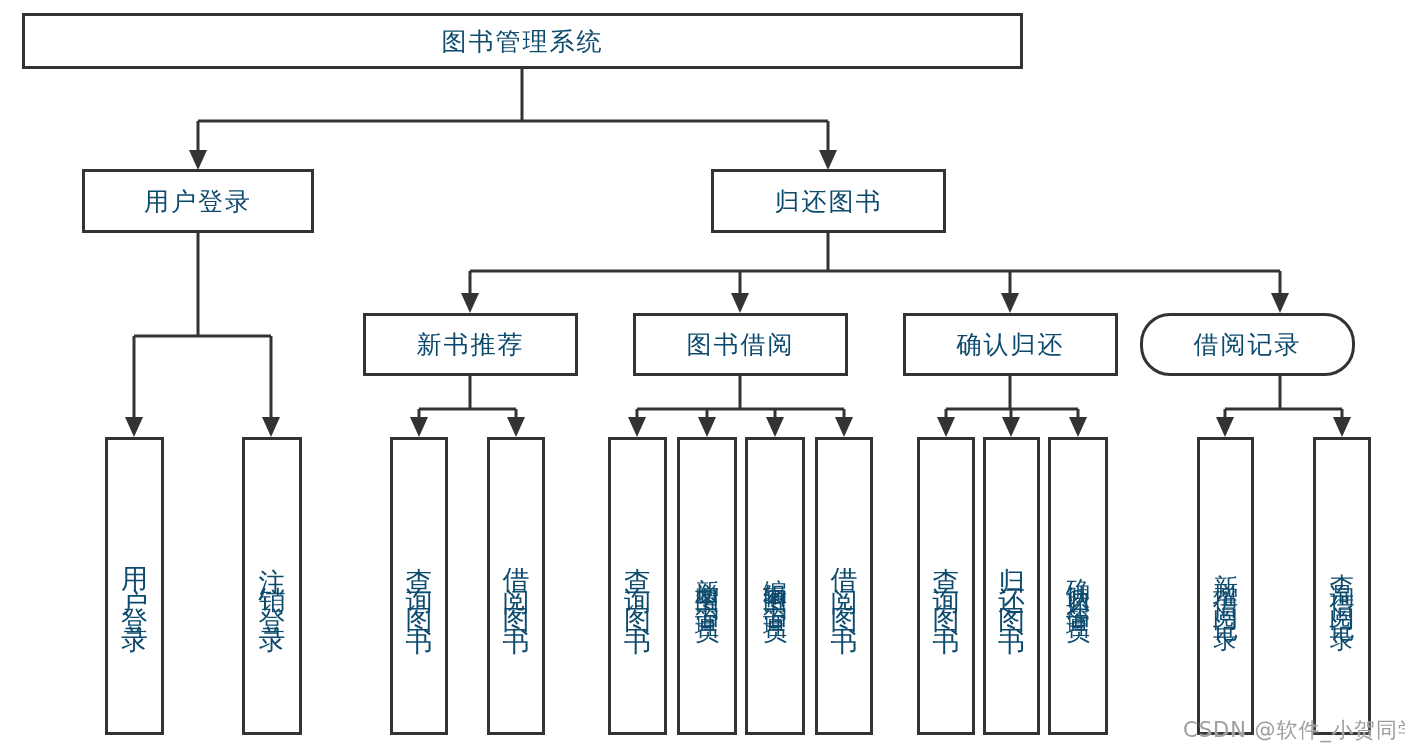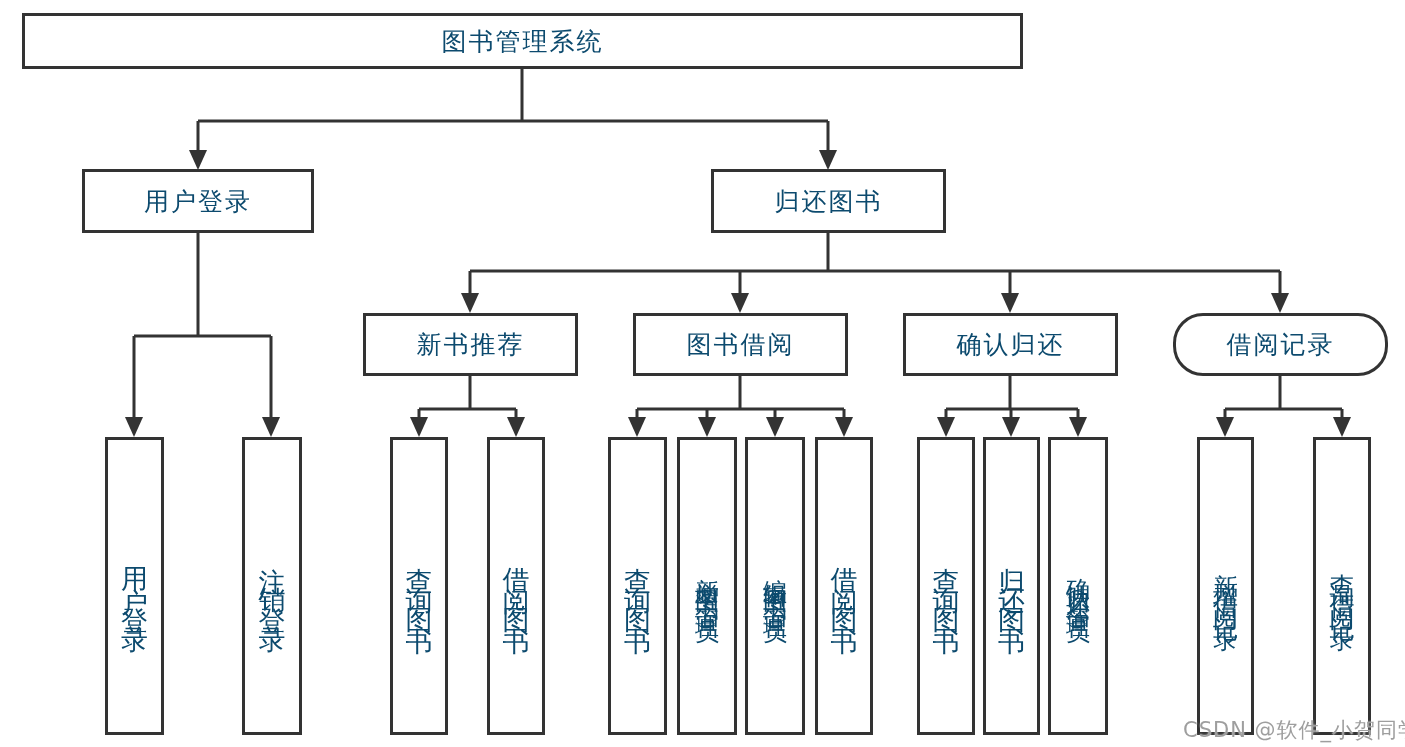--- a/index.html
+++ b/index.html
@@ -41,21 +41,21 @@
 
   
   #n-root   { left: 22px;  top: 13px;  width: 1001px; height: 56px; }
   
   #n-login  { left: 82px;  top: 169px; width: 232px; height: 64px; }
   #n-mgmt   { left: 711px; top: 169px; width: 235px; height: 64px; }
   
   #n-recommend { left: 363px;  top: 313px; width: 215px; height: 63px; }
   #n-borrow    { left: 633px;  top: 313px; width: 215px; height: 63px; }
   #n-current   { left: 903px;  top: 313px; width: 215px; height: 63px; }
-  #n-records   { left: 1173px; top: 313px; width: 215px; height: 63px; border-radius: 30px; }
+  #n-records   { left: 1140px; top: 313px; width: 215px; height: 63px; border-radius: 30px; }
   
   .leaf { top: 437px; height: 298px; width: 58px; }
   #n-login-leaf   { left: 105px; width: 59px; }
   #n-logout       { left: 242px; width: 60px; }
   #n-rec-query    { left: 390px; }
   #n-rec-borrow   { left: 487px; }
   #n-bb-query     { left: 608px; width: 59px; }
   #n-bb-add       { left: 677px; width: 60px; }
   #n-bb-edit      { left: 745px; width: 60px; }
   #n-bb-borrow    { left: 815px; }

